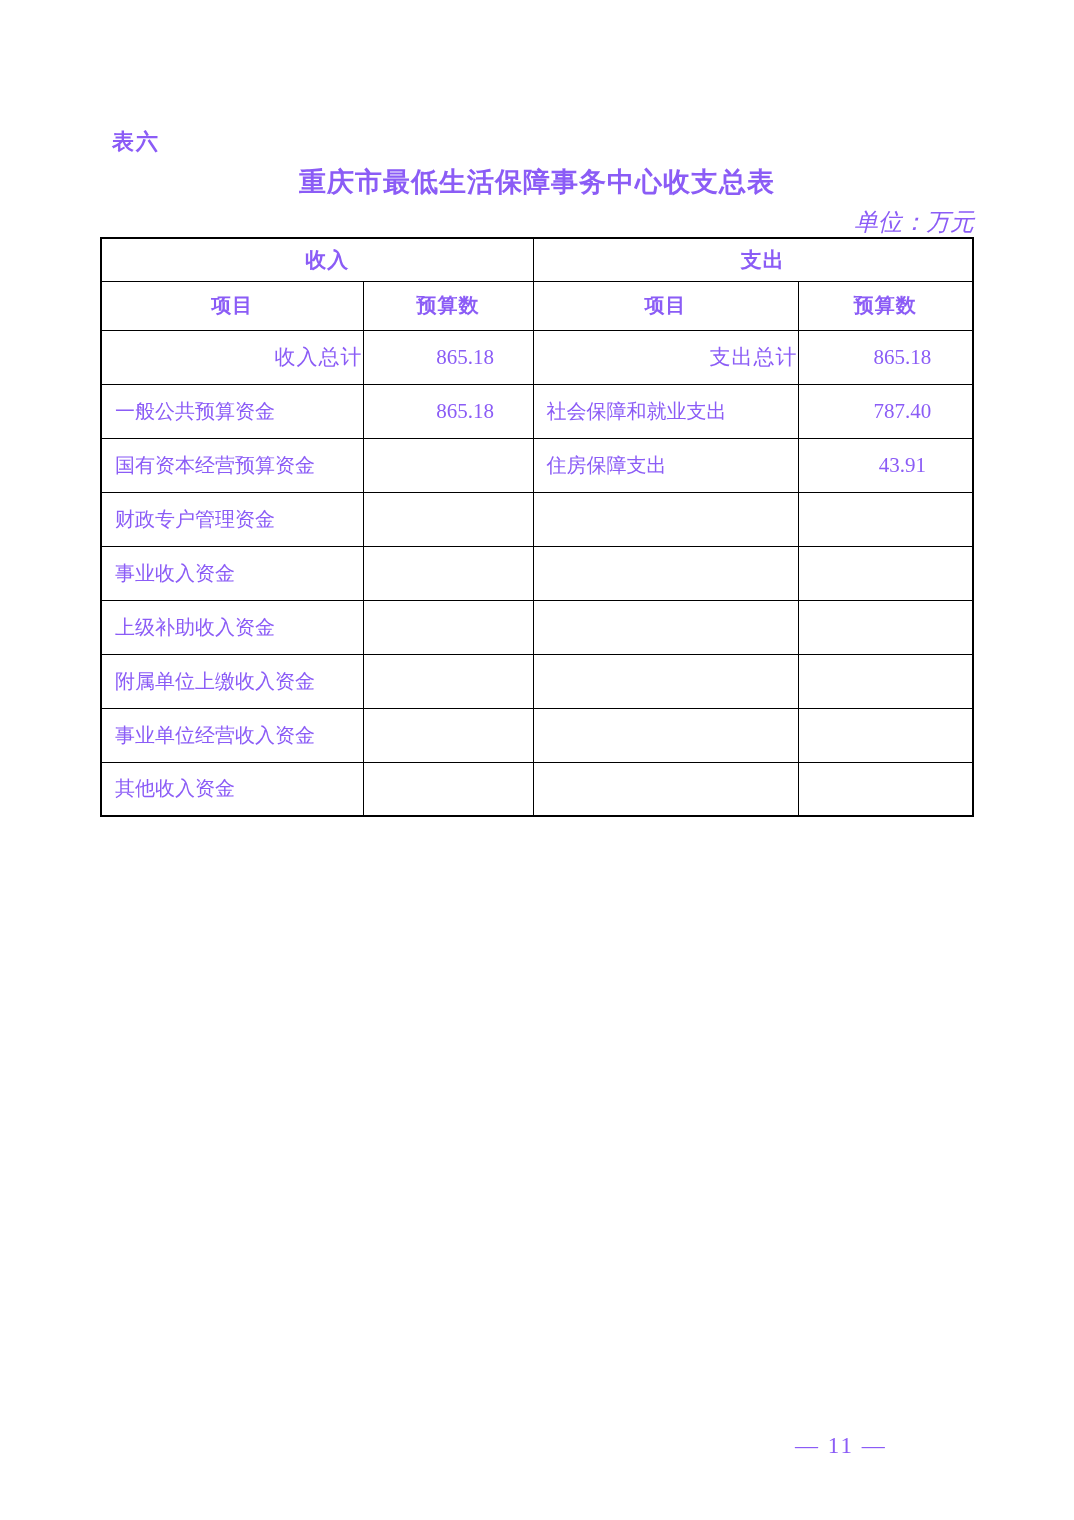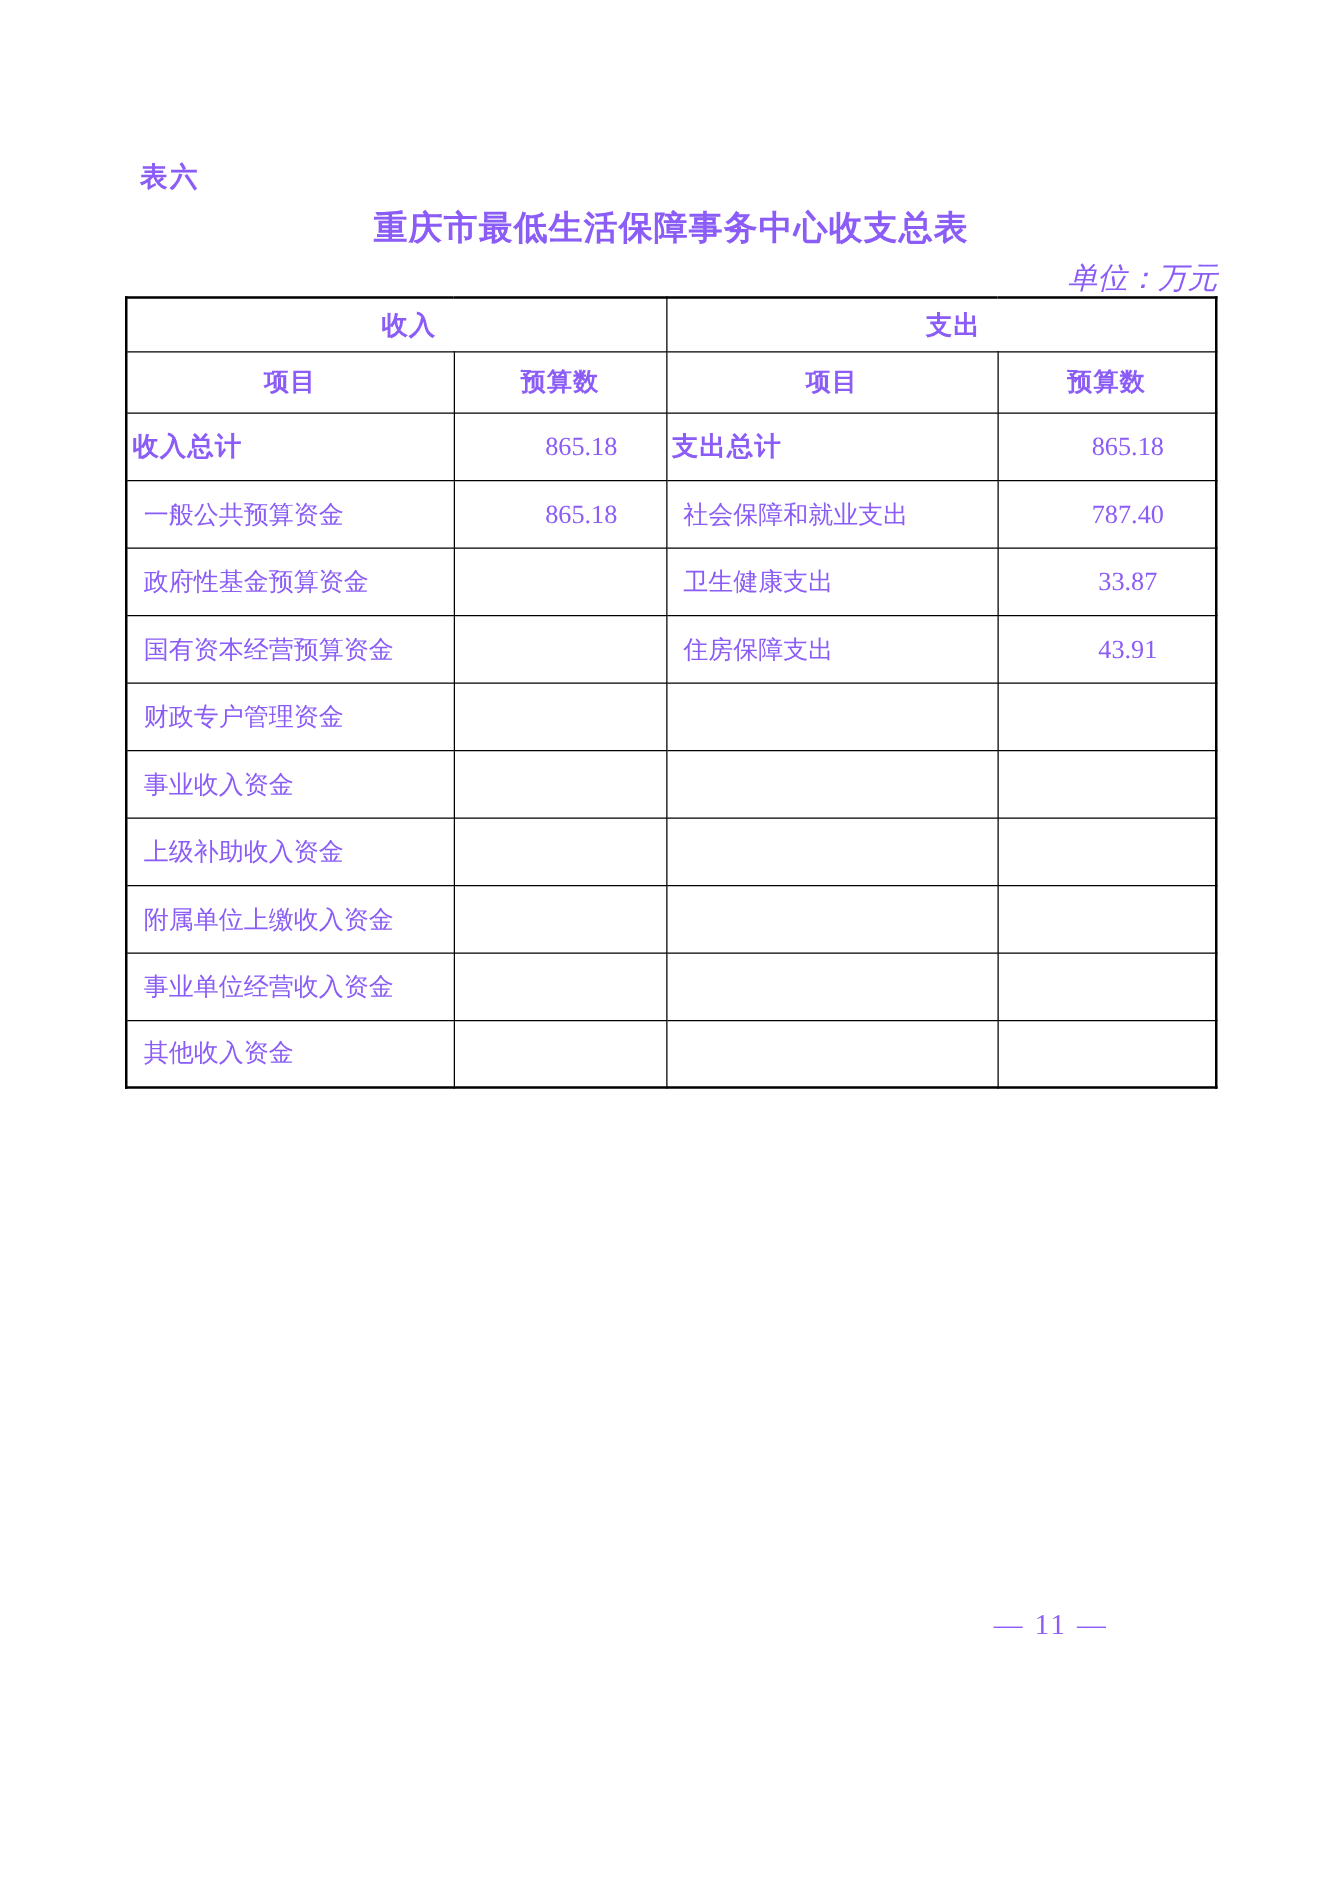--- a/index.html
+++ b/index.html
@@ -81,31 +81,31 @@
     font-family: "Liberation Serif", serif;
     font-size: 20px;
   }
   td.num-cell {
     text-align: center;
     font-family: "Liberation Serif", serif;
     font-size: 21px;
     padding-left: 34px;
   }
   tr.total-row td.item-cell {
-    text-align: left;
+    text-align: right;
     padding-left: 4px;
     font-family: "Liberation Sans", sans-serif;
-    font-weight: 700;
+    font-weight: 400;
     font-size: 21px;
     letter-spacing: 1px;
   }
   .page-number {
     position: absolute;
     left: 795px;
-    top: 1287px;
+    top: 1433px;
     font-family: "Liberation Serif", serif;
     font-size: 23px;
     letter-spacing: 2px;
     white-space: nowrap;
   }
 </style>
 </head>
 <body>
 
 <div class="page">
@@ -138,26 +138,20 @@
         <td class="item-cell">收入总计</td>
         <td class="num-cell">865.18</td>
         <td class="item-cell">支出总计</td>
         <td class="num-cell">865.18</td>
       </tr>
       <tr class="data-row">
         <td class="item-cell">一般公共预算资金</td>
         <td class="num-cell">865.18</td>
         <td class="item-cell">社会保障和就业支出</td>
         <td class="num-cell">787.40</td>
-      </tr>
-      <tr class="data-row">
-        <td class="item-cell">政府性基金预算资金</td>
-        <td class="num-cell"></td>
-        <td class="item-cell">卫生健康支出</td>
-        <td class="num-cell">33.87</td>
       </tr>
       <tr class="data-row">
         <td class="item-cell">国有资本经营预算资金</td>
         <td class="num-cell"></td>
         <td class="item-cell">住房保障支出</td>
         <td class="num-cell">43.91</td>
       </tr>
       <tr class="data-row">
         <td class="item-cell">财政专户管理资金</td>
         <td class="num-cell"></td>

